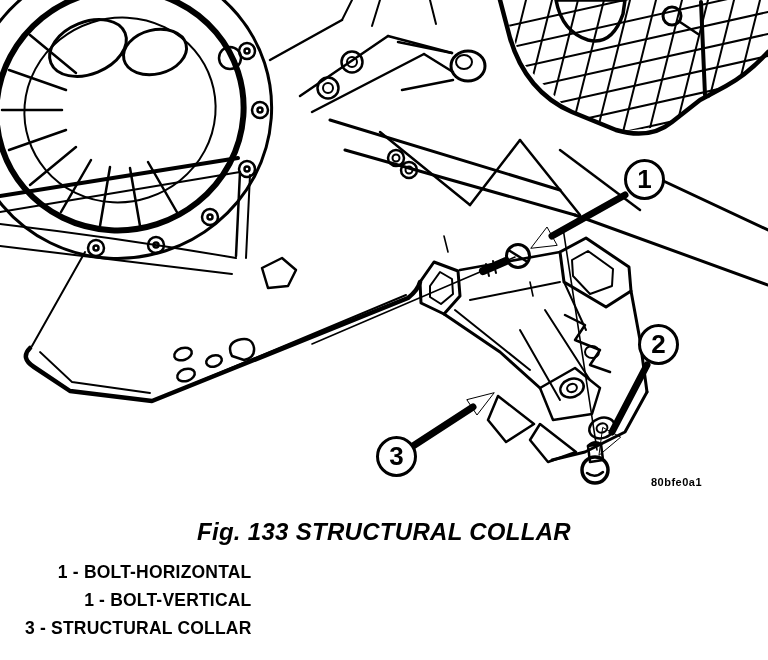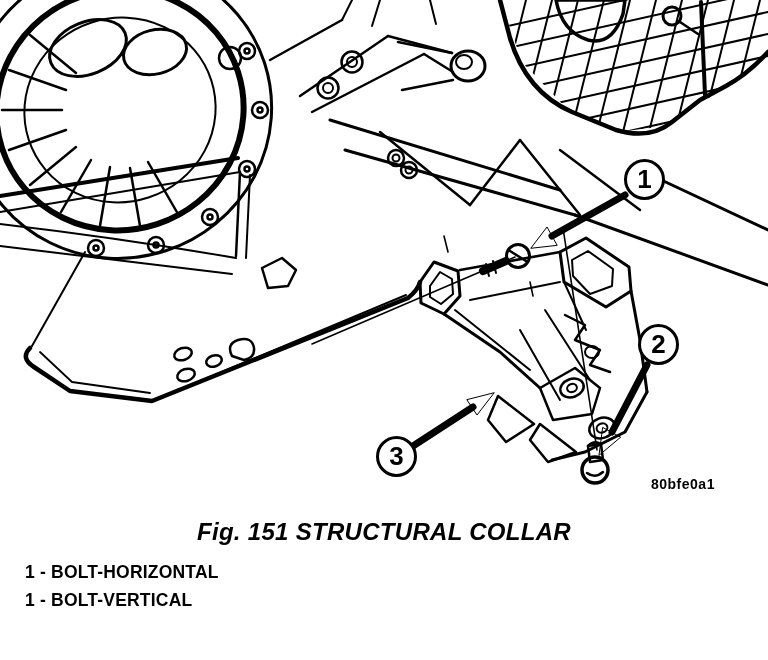--- a/index.html
+++ b/index.html
@@ -4,25 +4,25 @@
 <style>
   html,body{margin:0;padding:0;background:#ffffff;}
   #page{position:relative;width:768px;height:660px;background:#ffffff;overflow:hidden;
         font-family:"Liberation Sans",sans-serif;color:#000000;}
   #art{position:absolute;left:0;top:0;width:768px;height:510px;}
   svg line, svg path, svg polygon, svg circle, svg ellipse, svg polyline{
     stroke:#000000;fill:none;stroke-linecap:round;stroke-linejoin:round;}
   .callout{position:absolute;width:41px;height:41px;border:3px solid #000000;border-radius:50%;
            background:#ffffff;display:flex;align-items:center;justify-content:center;
            font-size:26px;font-weight:700;box-sizing:border-box;}
-  #img-code{position:absolute;left:651px;top:476px;font-size:14px;font-weight:700;letter-spacing:.5px;}
+  #img-code{position:absolute;left:651px;top:476px;font-size:11px;font-weight:700;letter-spacing:.5px;}
   #caption{position:absolute;left:0;top:518px;width:768px;text-align:center;
            font-size:24px;font-weight:700;font-style:italic;letter-spacing:.3px;}
   #legend{position:absolute;left:25px;top:558px;font-size:17.5px;font-weight:700;}
-  .legend-row{height:28px;line-height:28px;letter-spacing:.2px;}
+  .legend-row{height:28px;line-height:28px;letter-spacing:.2px;text-align:right;}
 </style>
 </head>
 <body>
 
 <div id="page">
 
   <svg id="art" viewBox="0 0 768 510">
 
     <g>
       <clipPath id="gridclip">
@@ -211,19 +211,20 @@
   </div>
   <div class="callout" style="left:638px;top:324px;">
     <span>2</span>
   </div>
   <div class="callout" style="left:376px;top:436px;">
     <span>3</span>
   </div>
 
   <div id="img-code">80bfe0a1</div>
 
-  <div id="caption">Fig. 151 STRUCTURAL COLLAR</div>
+  <div id="caption">Fig. 133 STRUCTURAL COLLAR</div>
 
   <div id="legend">
     <div class="legend-row">1 - BOLT-HORIZONTAL</div>
     <div class="legend-row">1 - BOLT-VERTICAL</div>
+    <div class="legend-row">3 - STRUCTURAL COLLAR</div>
   </div>
 </div>
 
 </body></html>

